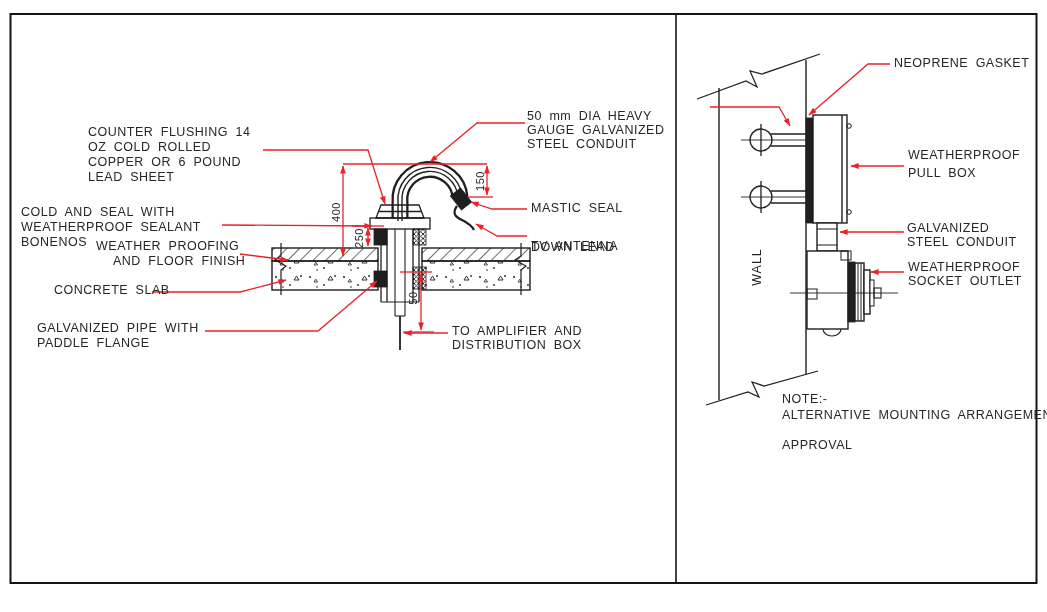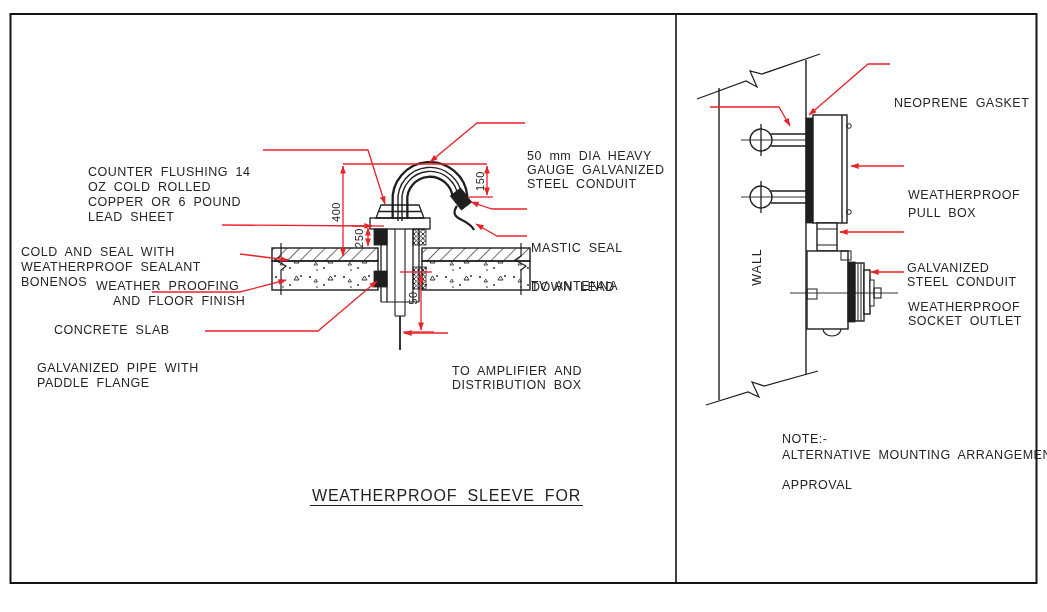--- a/index.html
+++ b/index.html
@@ -1,19 +1,19 @@
 <!DOCTYPE html>
 <html><head>
 <meta charset="utf-8">
 <style>
   html,body{margin:0;padding:0;background:#fff;}
   #sheet{position:relative;width:1047px;height:612px;background:#fff;overflow:hidden;
          font-family:"Liberation Sans",sans-serif;}
   .lbl{position:absolute;white-space:nowrap;font-size:12.5px;letter-spacing:.5px;
-       word-spacing:3.5px;color:#262626;line-height:13px;margin-top:40px;}
+       word-spacing:3.5px;color:#262626;line-height:13px;}
   .dim{position:absolute;white-space:nowrap;font-size:11px;letter-spacing:.5px;color:#262626;
        transform:translate(-50%,-50%) rotate(-90deg);}
   .vlabel{position:absolute;white-space:nowrap;font-size:12.5px;letter-spacing:1px;color:#262626;
        transform:translate(-50%,-50%) rotate(-90deg);}
   .title-line{position:absolute;text-align:center;font-size:16px;letter-spacing:.8px;
        word-spacing:5px;color:#1f1f1f;white-space:nowrap;}
   .title-line span{border-bottom:1.7px solid #1f1f1f;padding:0 2px 1px 2px;}
   svg{position:absolute;left:0;top:0;}
 </style>
 </head>
@@ -195,21 +195,20 @@
 <div class="lbl" style="left:531px;top:241px">DOWN LEAD</div>
 
 <div class="lbl" style="left:452px;top:325px">TO AMPLIFIER AND</div>
 <div class="lbl" style="left:452px;top:339px">DISTRIBUTION BOX</div>
 
 <div class="dim" style="left:336px;top:212px">400</div>
 <div class="dim" style="left:359px;top:238px">250</div>
 <div class="dim" style="left:480px;top:181px">150</div>
 <div class="dim" style="left:413px;top:298px">50</div>
 
-<div class="title-line" style="left:310px;top:487px;width:246px"><span>WEATHERPROOF SLEEVE FOR</span></div>
 
 <div class="lbl" style="left:894px;top:57px">NEOPRENE GASKET</div>
 
 <div class="lbl" style="left:908px;top:149px">WEATHERPROOF</div>
 <div class="lbl" style="left:908px;top:167px">PULL BOX</div>
 
 <div class="vlabel" style="left:757px;top:267px">WALL</div>
 
 <div class="lbl" style="left:907px;top:222px">GALVANIZED</div>
 <div class="lbl" style="left:907px;top:236px">STEEL CONDUIT</div>

